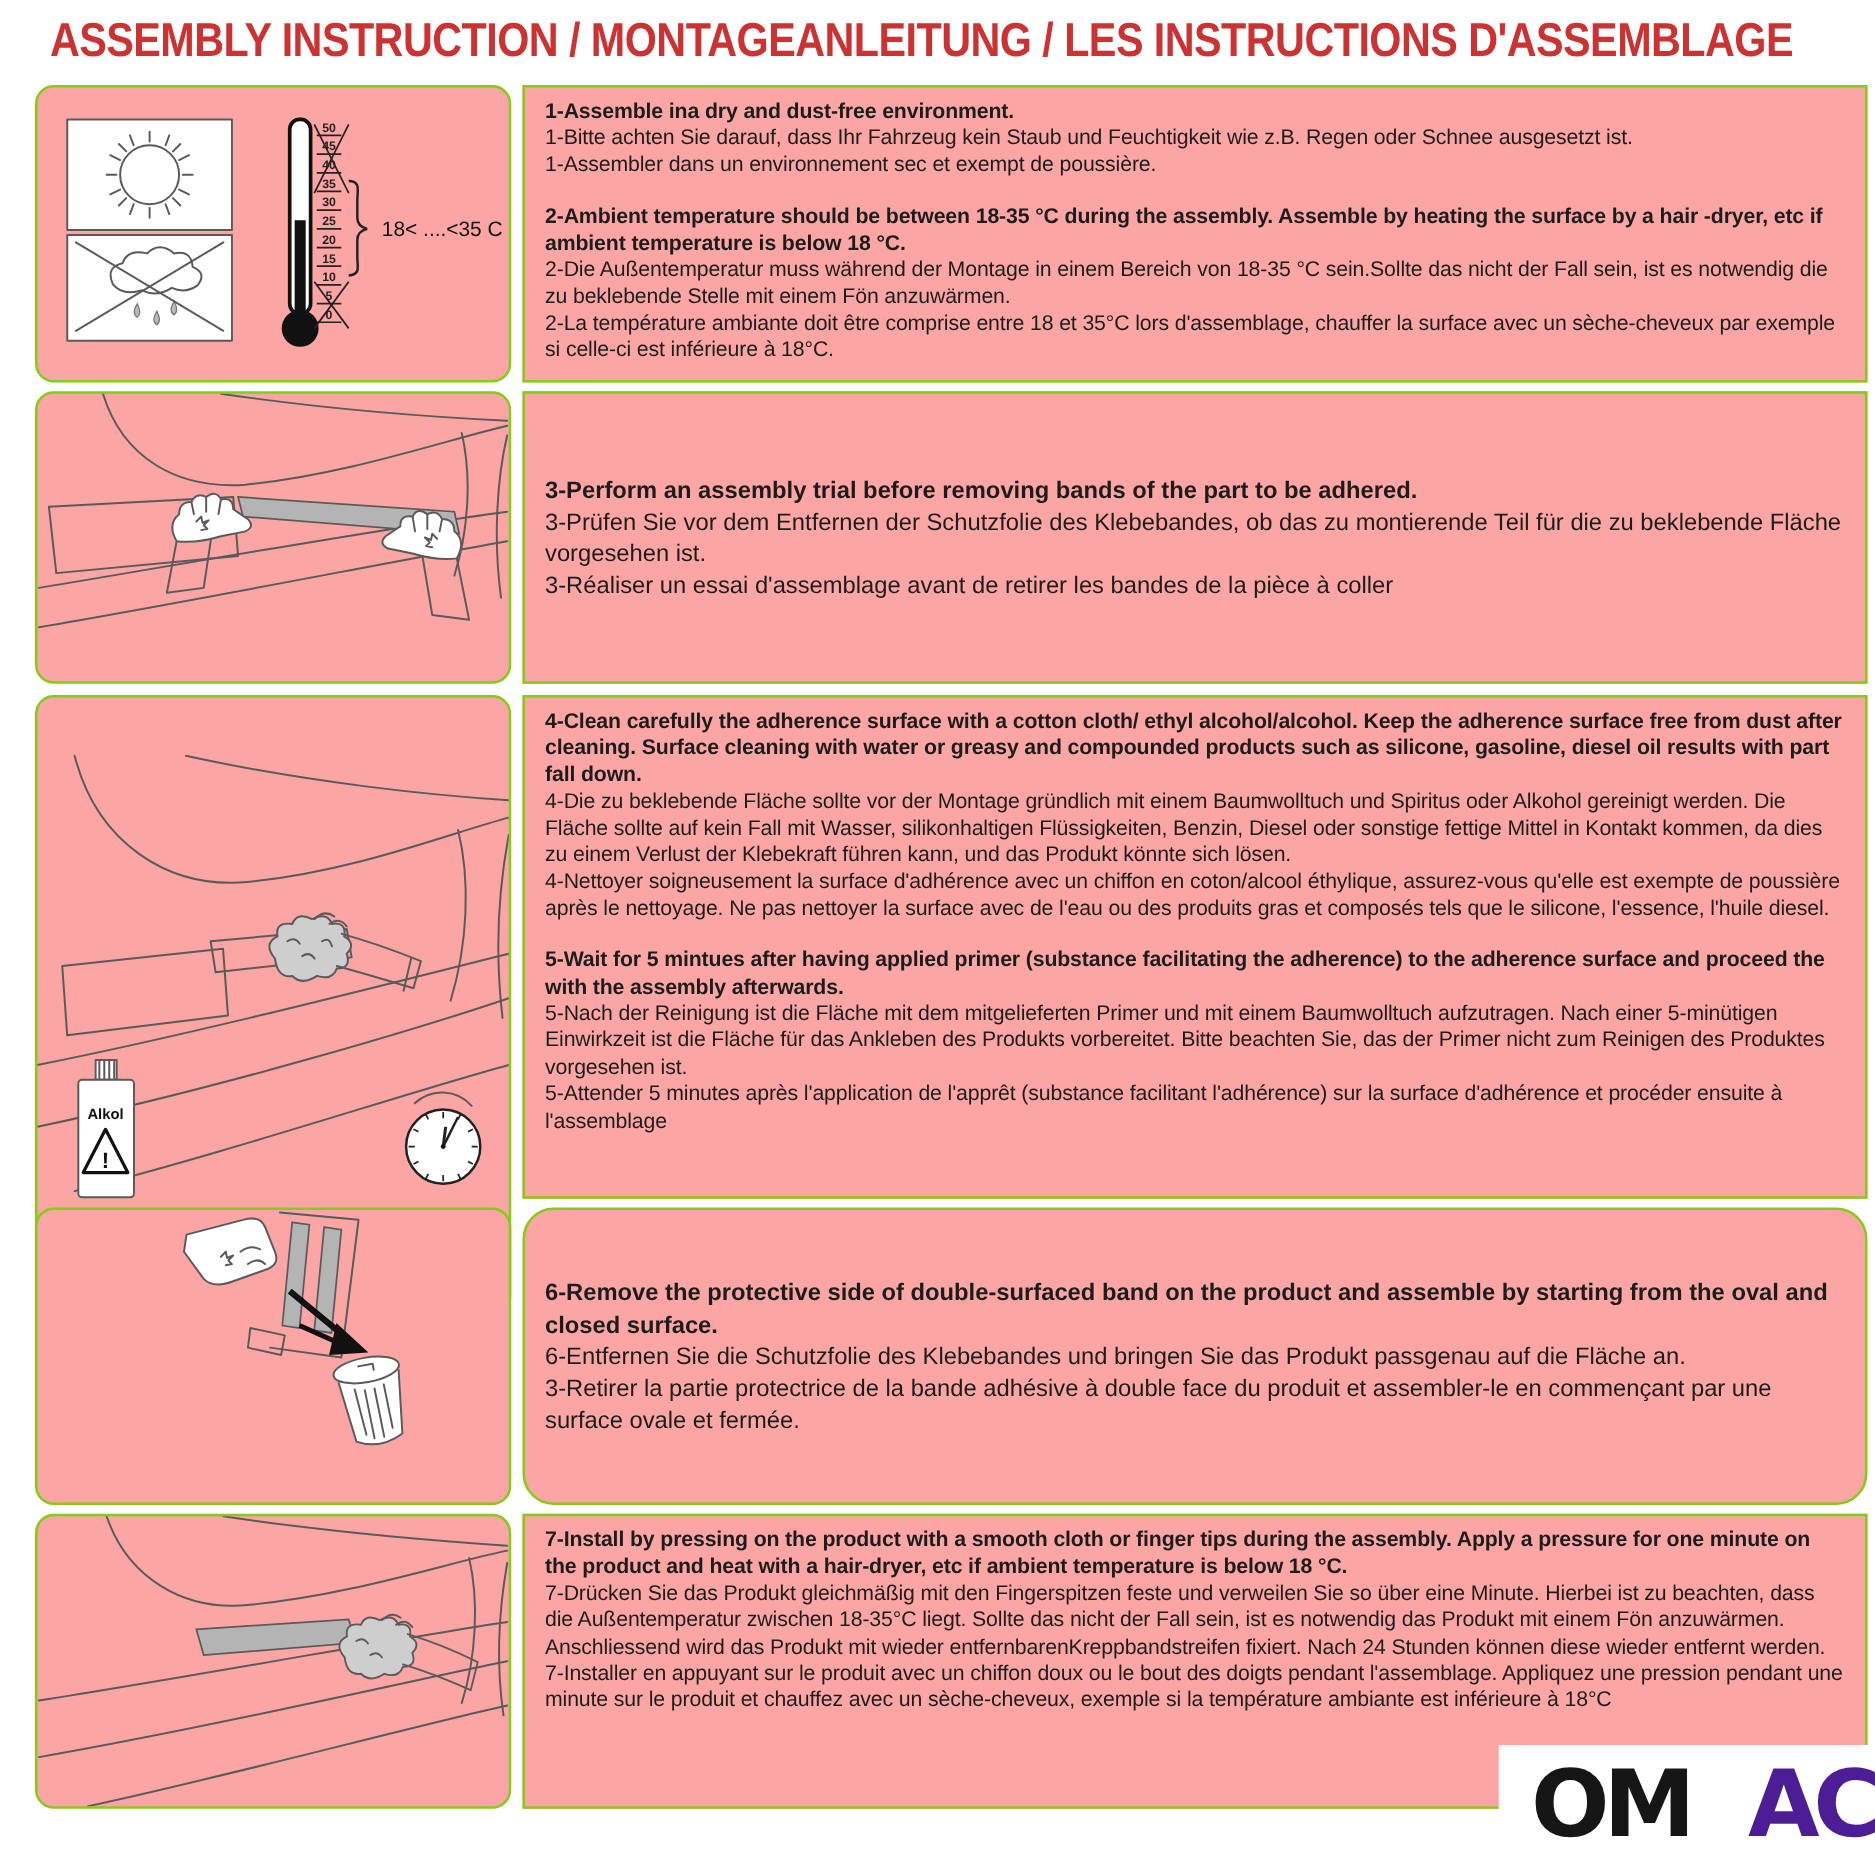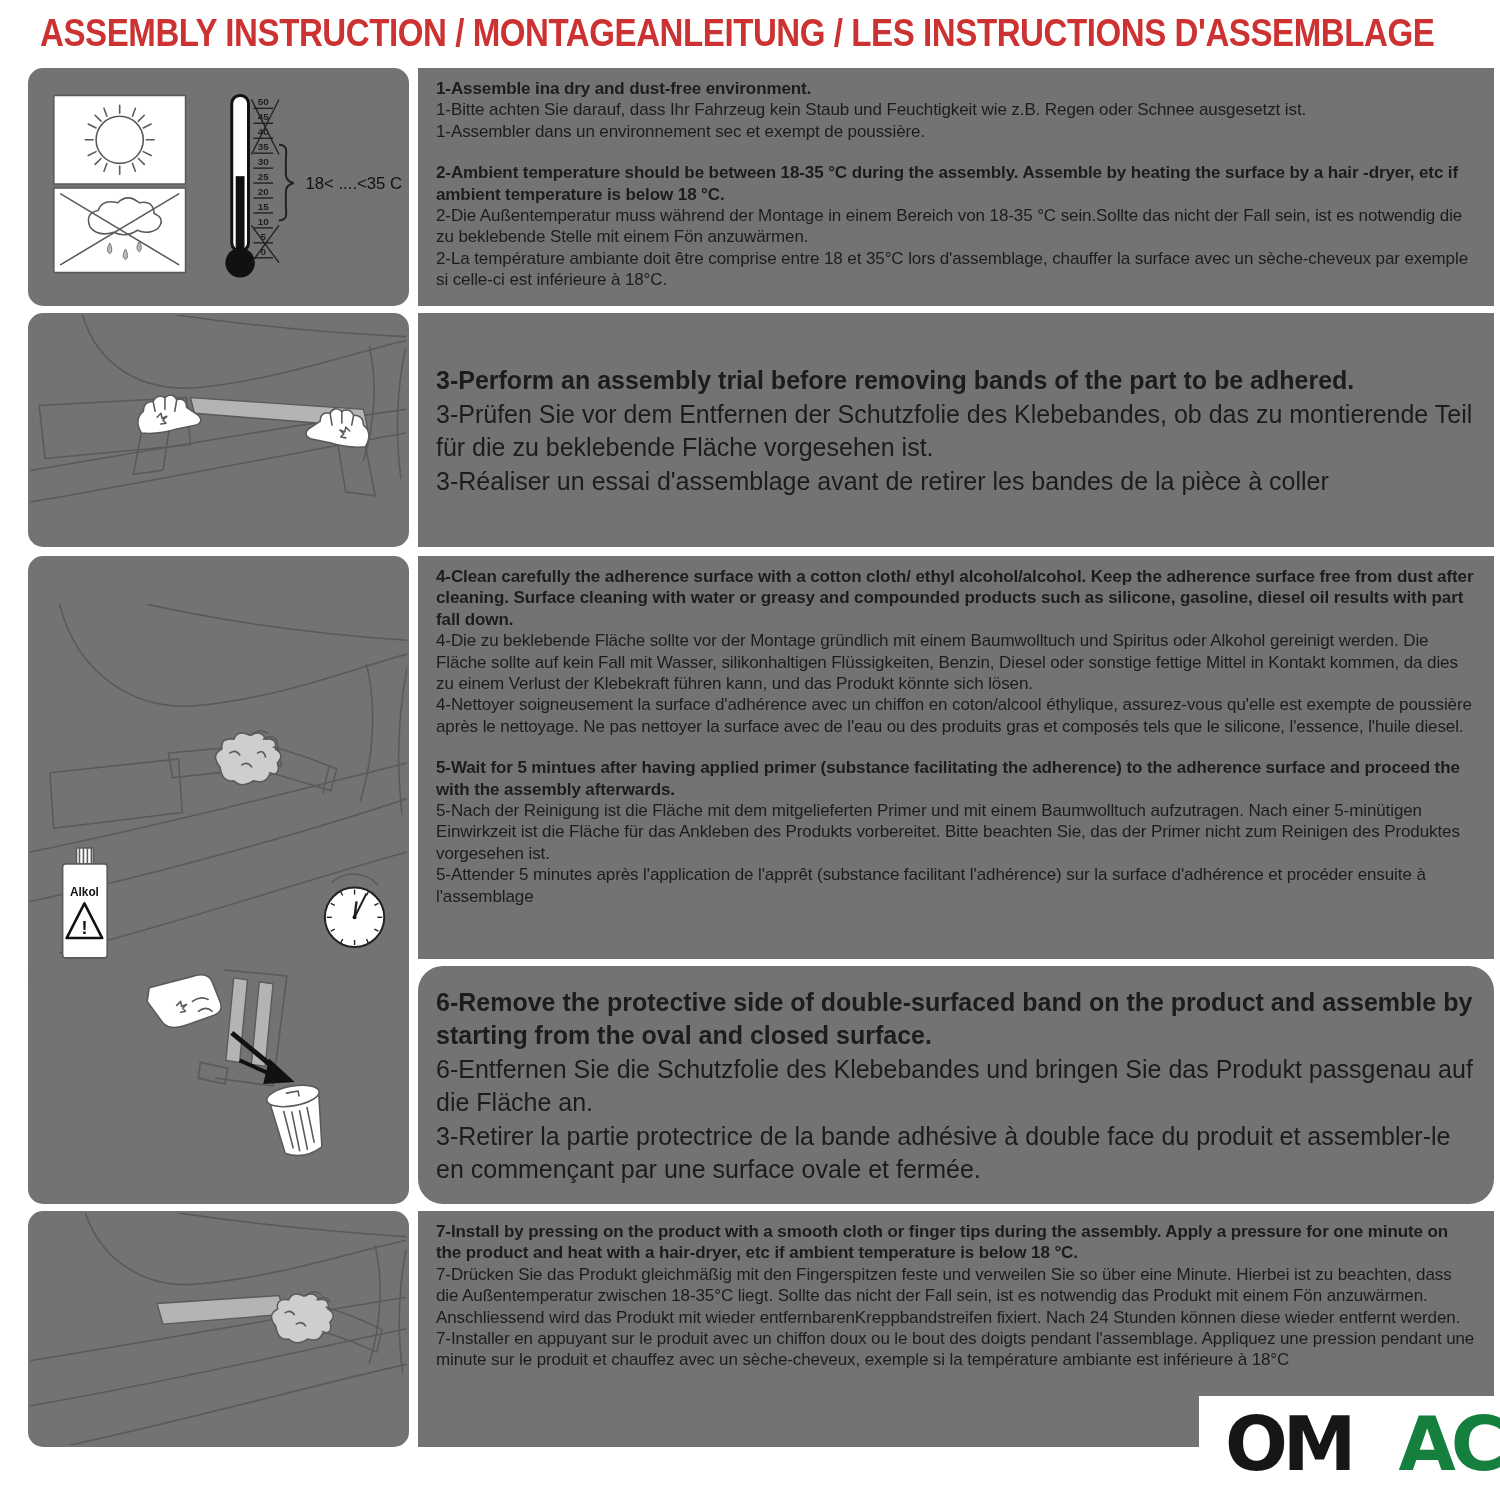--- a/index.html
+++ b/index.html
@@ -1,28 +1,28 @@
 <!DOCTYPE html>
 <html><head>
 <meta charset="utf-8">
 <style>
   html,body{margin:0;padding:0;background:#fff;}
   .page{position:relative;width:1500px;height:1500px;background:#fff;overflow:hidden;
         font-family:"Liberation Sans",sans-serif;color:#1c1c1c;}
   .title{position:absolute;left:40px;top:12px;font-size:38px;font-weight:bold;
          color:#cd3232;white-space:nowrap;letter-spacing:-0.5px;
          transform:scaleX(0.87);transform-origin:left top;}
-  .box{position:absolute;border:2px solid #737373;background:#737373;box-sizing:border-box;}
+  .box{position:absolute;border:2px solid #84cc16;background:#fca5a5;box-sizing:border-box;}
   .illus{display:flex;align-items:stretch;justify-content:center;border-radius:15px;}
   .illus svg{width:100%;height:100%;}
   .txt{padding:8px 16px 6px 16px;box-sizing:border-box;display:flex;flex-direction:column;}
   .txt p{margin:0;}
   .txt .b{font-weight:bold;}
   .small-text{font-size:17px;line-height:1.26;letter-spacing:-0.1px;}
-  .big-text{font-size:25px;line-height:1.34;}
+  .big-text{font-size:19px;line-height:1.34;}
   .v-center{justify-content:center;}
   .group + .group{margin-top:20px;}
   
   #il1{left:28px;top:68px;width:381px;height:238px;}
   #tx1{left:418px;top:68px;width:1076px;height:238px;}
   #il2{left:28px;top:313px;width:381px;height:234px;}
   #tx2{left:418px;top:313px;width:1076px;height:234px;}
   #il3{left:28px;top:556px;width:381px;height:496px;}
   #tx3{left:418px;top:556px;width:1076px;height:403px;}
   #il4{left:28px;top:966px;width:381px;height:238px;}
@@ -38,21 +38,21 @@
   .tick-num{font-size:10px;font-weight:bold;fill:#222;text-anchor:middle;
             font-family:"Liberation Sans",sans-serif;}
   .tick-line{stroke:#222;stroke-width:1.4;}
   .svgtext{font-family:"Liberation Sans",sans-serif;fill:#111;}
   
   .logo{position:absolute;right:0;top:1396px;height:96px;background:#fff;z-index:9;
         display:flex;align-items:center;padding-left:26px;
         font-family:"DejaVu Sans","Liberation Sans",sans-serif;font-weight:bold;
         font-size:74px;letter-spacing:-5px;line-height:1;gap:47px;}
   .logo .lg-black{color:#161616;}
-  .logo .lg-red{color:#15803d;}
+  .logo .lg-red{color:#4c1d95;}
 </style>
 </head>
 <body>
 
 <div class="page">
 
   <div class="title">ASSEMBLY INSTRUCTION / MONTAGEANLEITUNG / LES INSTRUCTIONS D'ASSEMBLAGE</div>
 
   <div class="box illus" id="il1">
     <svg viewBox="0 0 381 238">

